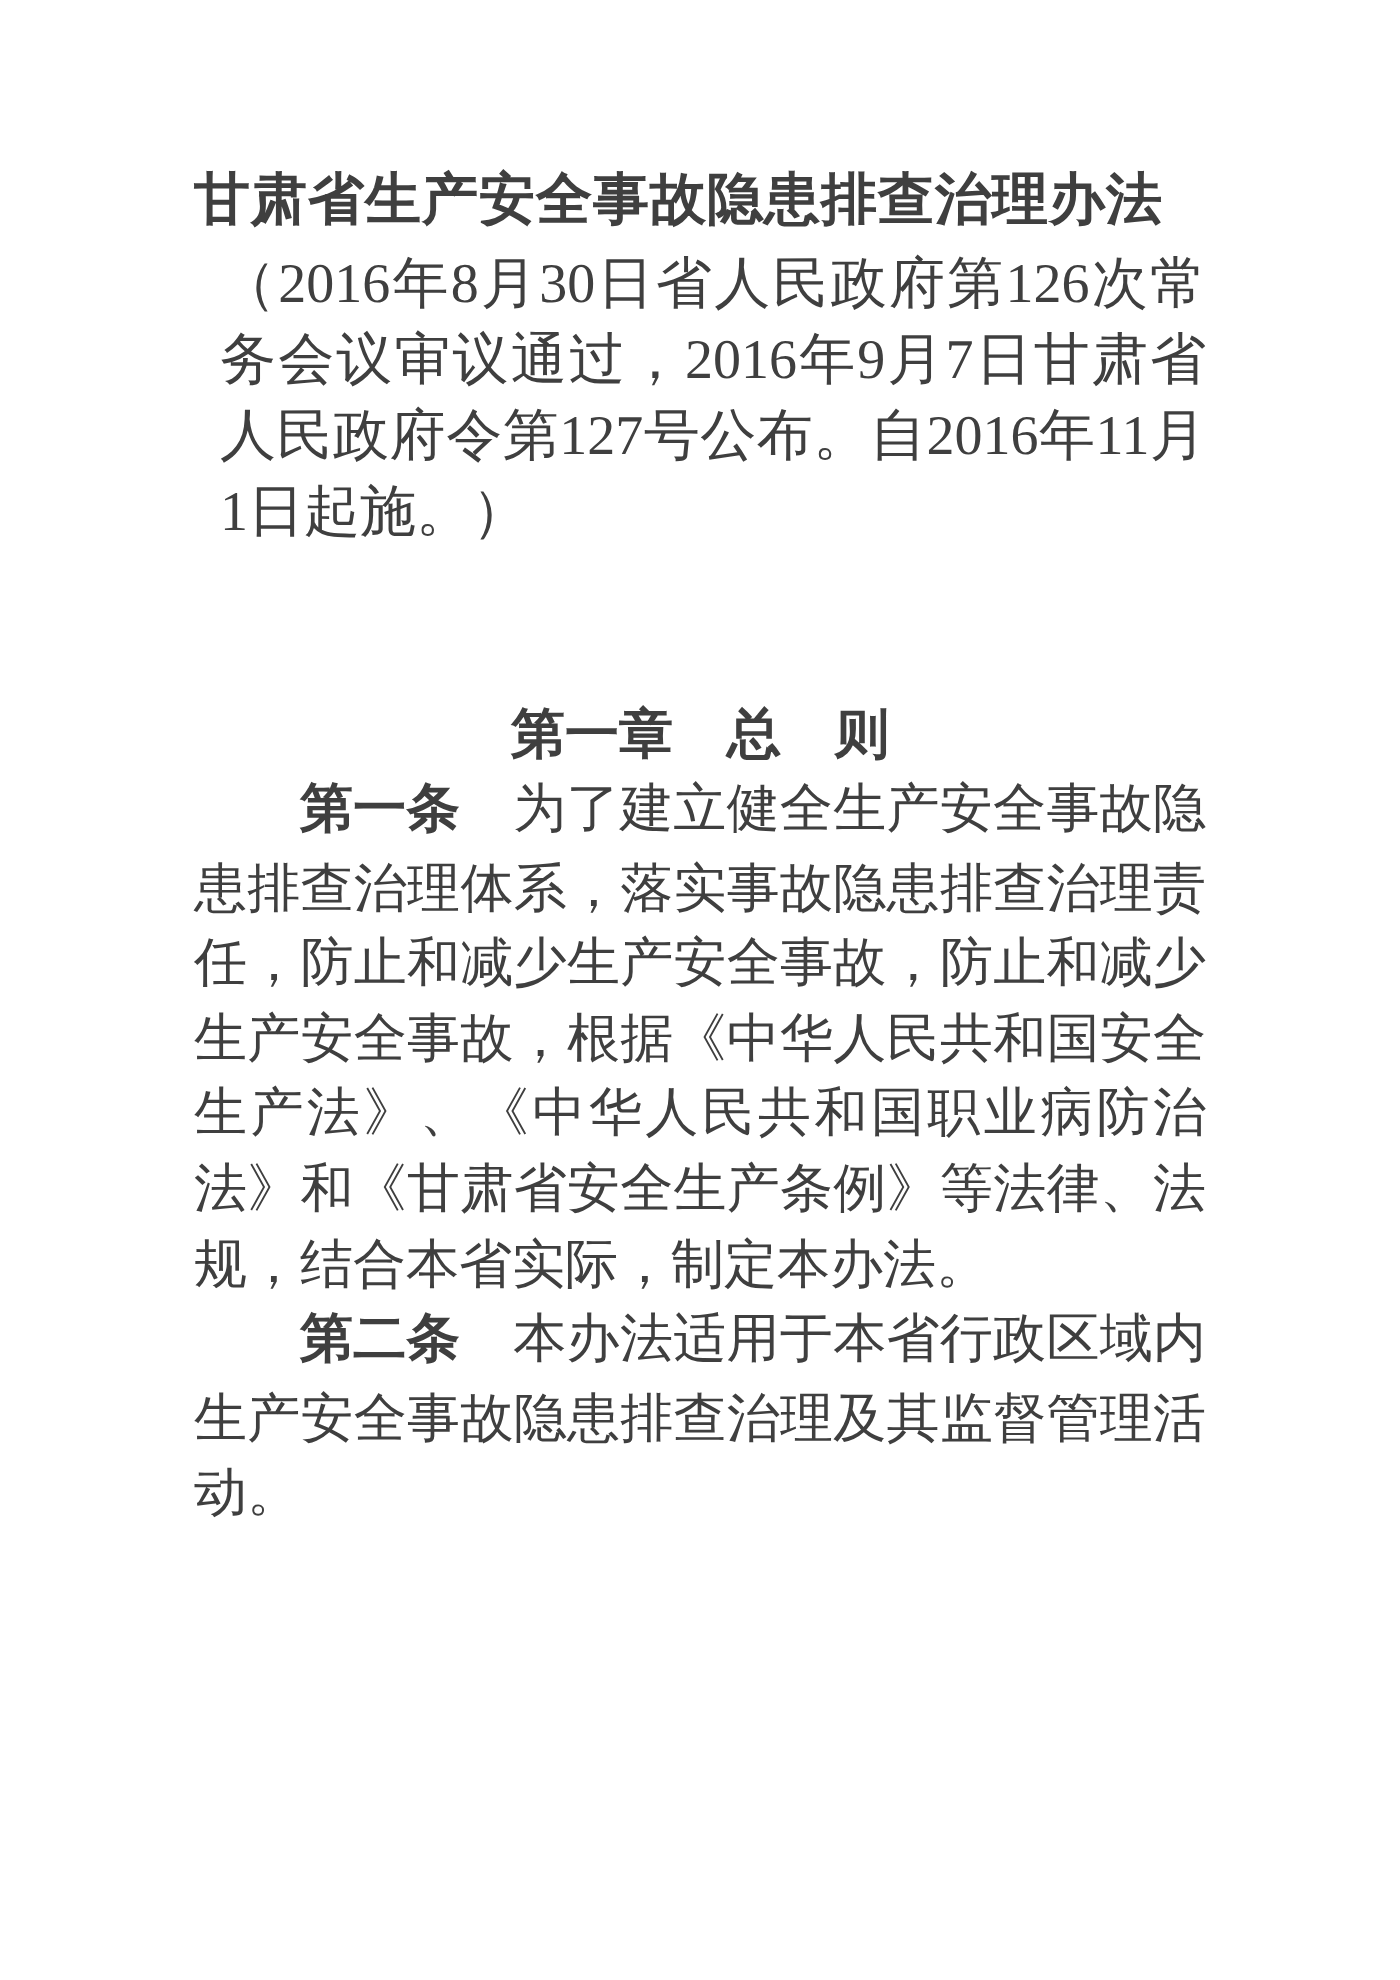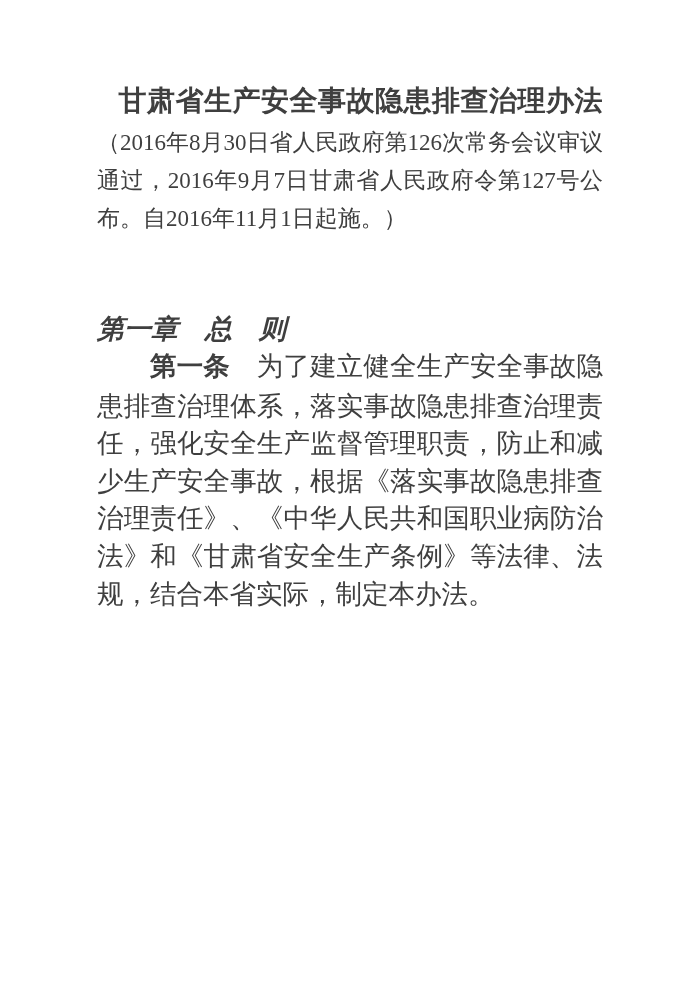--- a/index.html
+++ b/index.html
@@ -19,38 +19,38 @@
   .page {
     width: 700px;
     height: 990px;
     background: #ffffff;
     padding: 82px 97px 0 97px;
   }
   .doc-title {
     margin: 0;
     font-size: 28px;
     font-weight: bold;
-    text-align: right;
+    text-align: left;
     line-height: 38px;
     letter-spacing: 0.5px;
     white-space: nowrap;
   }
   .preamble {
-    margin: 4px 0 0 0;
-    font-size: 23px;
+    margin: 4px 0 0 13px;
+    font-size: 28px;
     line-height: 38px;
     text-align: justify;
     text-indent: 0;
   }
   .chapter-heading {
     margin: 72px 0 0 0;
     font-size: 27px;
     font-weight: bold;
+    text-align: center;
     line-height: 38px;
-    font-style: italic;
   }
   .article {
     margin: 0;
     font-size: 26.5px;
     line-height: 37.6px;
     text-align: justify;
     text-indent: 2em;
   }
   .article .art-label {
     font-weight: bold;
@@ -62,18 +62,21 @@
 
 <div class="page">
 
   <h1 class="doc-title">甘肃省生产安全事故隐患排查治理办法</h1>
 
   <p class="preamble">（2016年8月30日省人民政府第126次常务会议审议通过，2016年9月7日甘肃省人民政府令第127号公布。自2016年11月1日起施。）</p>
 
   <h2 class="chapter-heading">第一章　总　则</h2>
 
   <p class="article">
-    <span class="art-label">第一条　</span><span>为了建立健全生产安全事故隐患排查治理体系，落实事故隐患排查治理责任，强化安全生产监督管理职责，防止和减少生产安全事故，根据《落实事故隐患排查治理责任》、《中华人民共和国职业病防治法》和《甘肃省安全生产条例》等法律、法规，结合本省实际，制定本办法。</span>
+    <span class="art-label">第一条　</span><span>为了建立健全生产安全事故隐患排查治理体系，落实事故隐患排查治理责任，防止和减少生产安全事故，防止和减少生产安全事故，根据《中华人民共和国安全生产法》、《中华人民共和国职业病防治法》和《甘肃省安全生产条例》等法律、法规，结合本省实际，制定本办法。</span>
   </p>
 
+  <p class="article">
+    <span class="art-label">第二条　</span><span>本办法适用于本省行政区域内生产安全事故隐患排查治理及其监督管理活动。</span>
+  </p>
 
 
 </div>
 
 </body></html>

